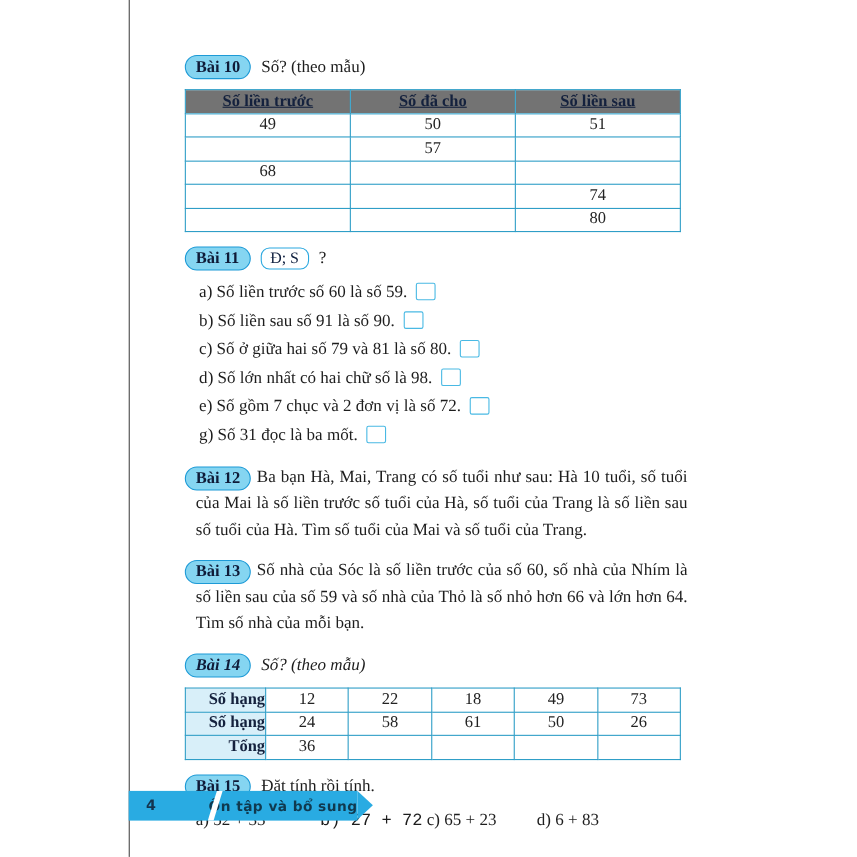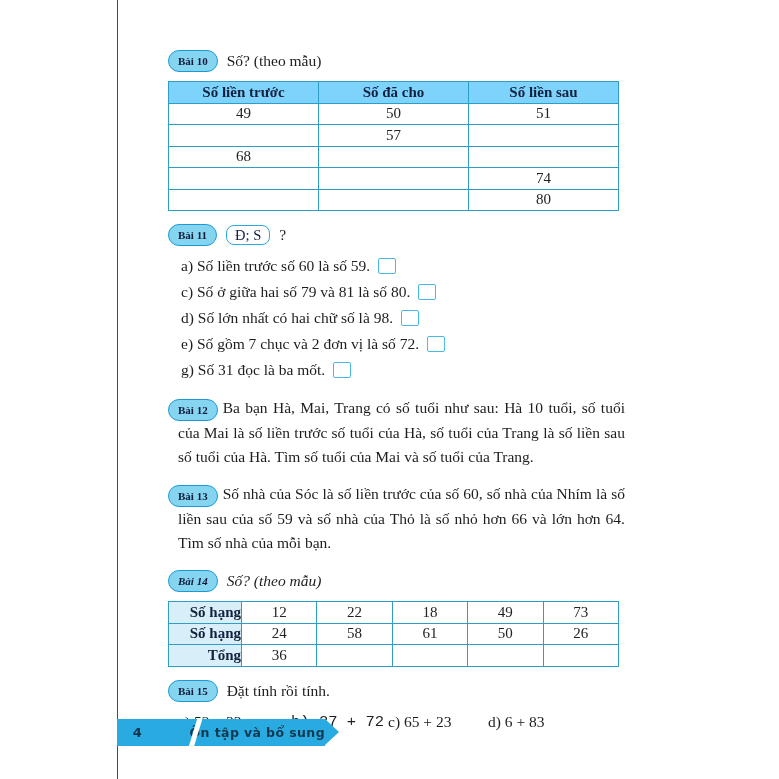--- a/index.html
+++ b/index.html
@@ -11,31 +11,31 @@
   .page-edge {
     position:absolute; left:117px; top:0; width:1px; height:779px;
     background:#4a4a4a;
   }
   .content { position:absolute; left:168px; top:0; width:457px; }
 
   .ex-header { display:flex; align-items:center; gap:9px; }
   .badge {
     display:inline-block; background:#85d5f1; border:1.6px solid #1d9ad6;
     border-radius:12px; padding:0 9px; height:22px; line-height:20px;
-    font-weight:700; font-size:11px; color:#0f1b38; white-space:nowrap;
+    font-weight:700; font-size:15px; color:#0f1b38; white-space:nowrap;
     font-family:"Liberation Serif", serif;
   }
   .ex-title { font-size:15.5px; color:#1d1d1d; }
 
   table { border-collapse:collapse; margin-top:9px; width:451px; table-layout:fixed; }
   td {
     border:1.3px solid #2f9ec7; height:21.5px; text-align:center;
     font-size:15px; color:#222; overflow:hidden;
   }
-  .th { background:#7dd3fc; font-weight:700; color:#14213d; font-size:15px; }
+  .th { background:#737373; font-weight:700; color:#14213d; font-size:15px;text-decoration:underline; }
   .t14 .rowhead { background:#d8eff9; font-weight:700; color:#14213d; text-align:right; padding-left:7px; }
 
   .hdr11 { margin-top:13px; }
   .chip {
     display:inline-block; background:#ffffff; border:1.4px solid #2ba8df;
     border-radius:8px; padding:0 8px; height:20px; line-height:18px;
     font-size:14.5px; color:#10203f;
   }
   .qmark { font-size:15.5px; color:#1d1d1d; }
 
@@ -131,20 +131,21 @@
       </table>
 
     <div class="ex-header hdr11">
       <span class="badge">Bài 11</span>
       <span class="chip">Đ; S</span>
       <span class="qmark">?</span>
     </div>
 
     <div class="items11">
       <div class="item11"><span>a) Số liền trước số 60 là số 59.</span><span class="answer-box"></span></div>
+      <div class="item11"><span>b) Số liền sau số 91 là số 90.</span><span class="answer-box"></span></div>
       <div class="item11"><span>c) Số ở giữa hai số 79 và 81 là số 80.</span><span class="answer-box"></span></div>
       <div class="item11"><span>d) Số lớn nhất có hai chữ số là 98.</span><span class="answer-box"></span></div>
       <div class="item11"><span>e) Số gồm 7 chục và 2 đơn vị là số 72.</span><span class="answer-box"></span></div>
       <div class="item11"><span>g) Số 31 đọc là ba mốt.</span><span class="answer-box"></span></div>
     </div>
 
     <p class="para"><span class="badge">Bài 12</span><span>Ba bạn Hà, Mai, Trang có số tuổi như sau: Hà 10 tuổi, số tuổi của Mai là số liền trước số tuổi của Hà, số tuổi của Trang là số liền sau số tuổi của Hà. Tìm số tuổi của Mai và số tuổi của Trang.</span></p>
 
     <p class="para"><span class="badge">Bài 13</span><span>Số nhà của Sóc là số liền trước của số 60, số nhà của Nhím là số liền sau của số 59 và số nhà của Thỏ là số nhỏ hơn 66 và lớn hơn 64. Tìm số nhà của mỗi bạn.</span></p>
 

